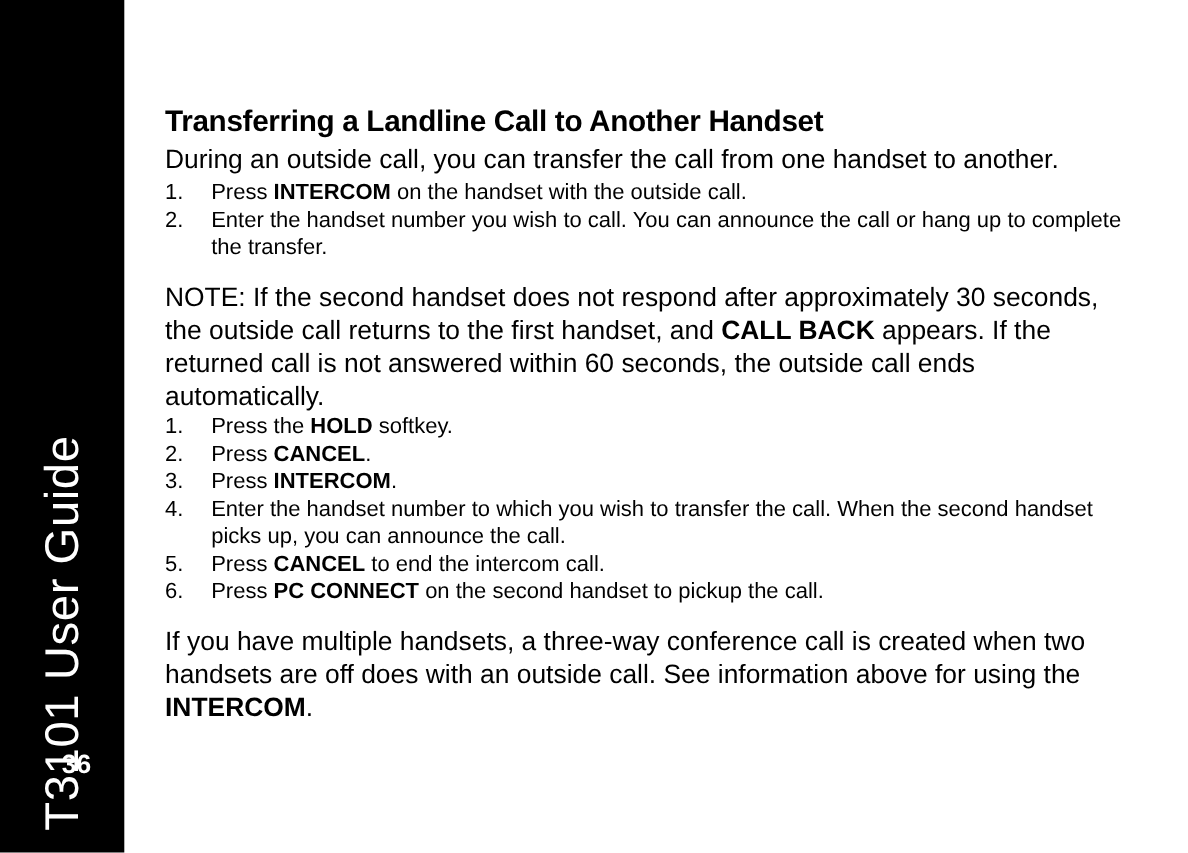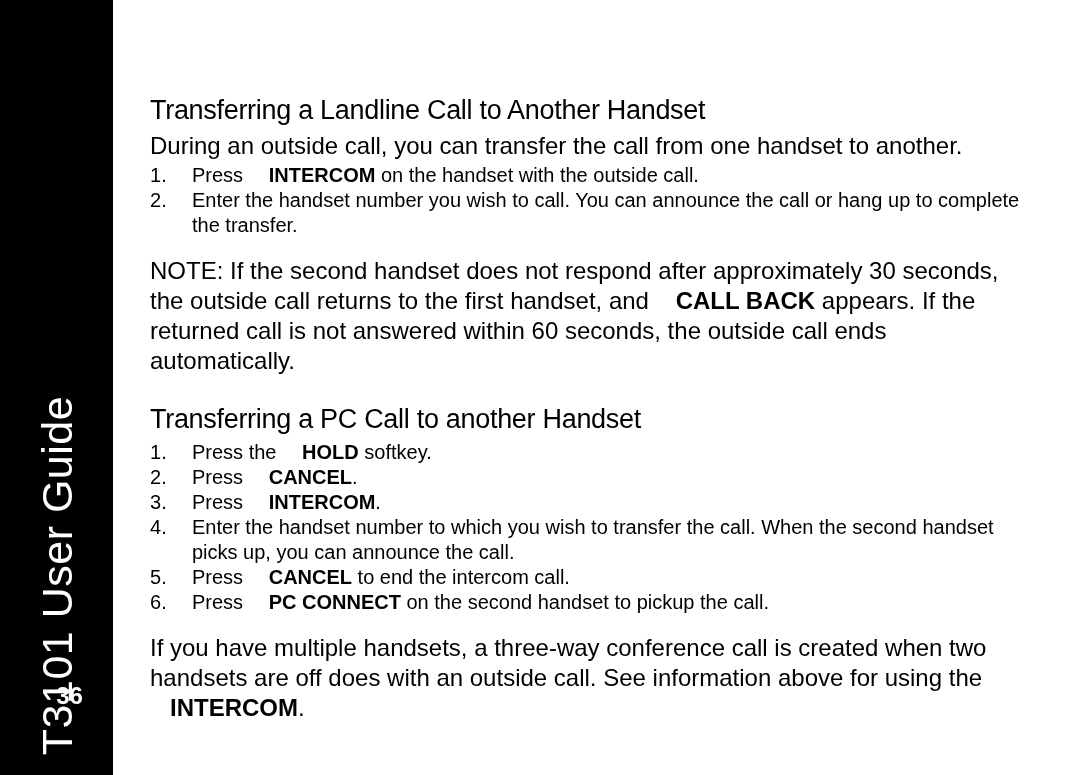--- a/index.html
+++ b/index.html
@@ -43,21 +43,21 @@
   }
   .content {
     position: absolute;
     left: 150px;
     top: 95px;
     width: 880px;
     color: #000000;
   }
   h2 {
     font-size: 27px;
-    font-weight: normal;
+    font-weight: bold;
     margin-top: 28px;
     margin-bottom: 5px;
     letter-spacing: -0.3px;
   }
   h2:first-child { margin-top: 0; }
   .intro {
     font-size: 24px;
     line-height: 1.25;
     margin-bottom: 2px;
   }
@@ -77,41 +77,40 @@
     content: counter(item) ".";
     position: absolute;
     left: 0;
     width: 30px;
   }
   .note {
     font-size: 24px;
     line-height: 1.25;
     margin-bottom: 0;
   }
-  strong { font-weight: bold; margin-left: 20px; }
+  strong { font-weight: bold; }
 </style>
 </head>
 <body>
 
 <div class="sidebar">
   <div class="sidebar-title">T3101 User Guide</div>
   <div class="page-number">36</div>
 </div>
 
 <div class="content">
 
   <h2>Transferring a Landline Call to Another Handset</h2>
   <p class="intro">During an outside call, you can transfer the call from one handset to another.</p>
   <ol>
     <li><span>Press </span><strong>INTERCOM</strong><span> on the handset with the outside call.</span></li>
     <li><span>Enter the handset number you wish to call. You can announce the call or hang up to complete the transfer.</span><strong></strong><span></span></li>
   </ol>
   <p class="note"><span>NOTE: If the second handset does not respond after approximately 30 seconds, the outside call returns to the first handset, and </span><strong>CALL BACK</strong><span> appears. If the returned call is not answered within 60 seconds, the outside call ends automatically.</span></p>
 
-  <h2>Transferring a PC Call to another Handset</h2>
   <ol>
     <li><span>Press the </span><strong>HOLD</strong><span> softkey.</span></li>
     <li><span>Press </span><strong>CANCEL</strong><span>.</span></li>
     <li><span>Press </span><strong>INTERCOM</strong><span>.</span></li>
     <li><span>Enter the handset number to which you wish to transfer the call. When the second handset picks up, you can announce the call.</span><strong></strong><span></span></li>
     <li><span>Press </span><strong>CANCEL</strong><span> to end the intercom call.</span></li>
     <li><span>Press </span><strong>PC CONNECT</strong><span> on the second handset to pickup the call.</span></li>
   </ol>
 
   <p class="intro"><span>If you have multiple handsets, a three-way conference call is created when two handsets are off does with an outside call. See information above for using the </span><strong>INTERCOM</strong><span>.</span></p>

